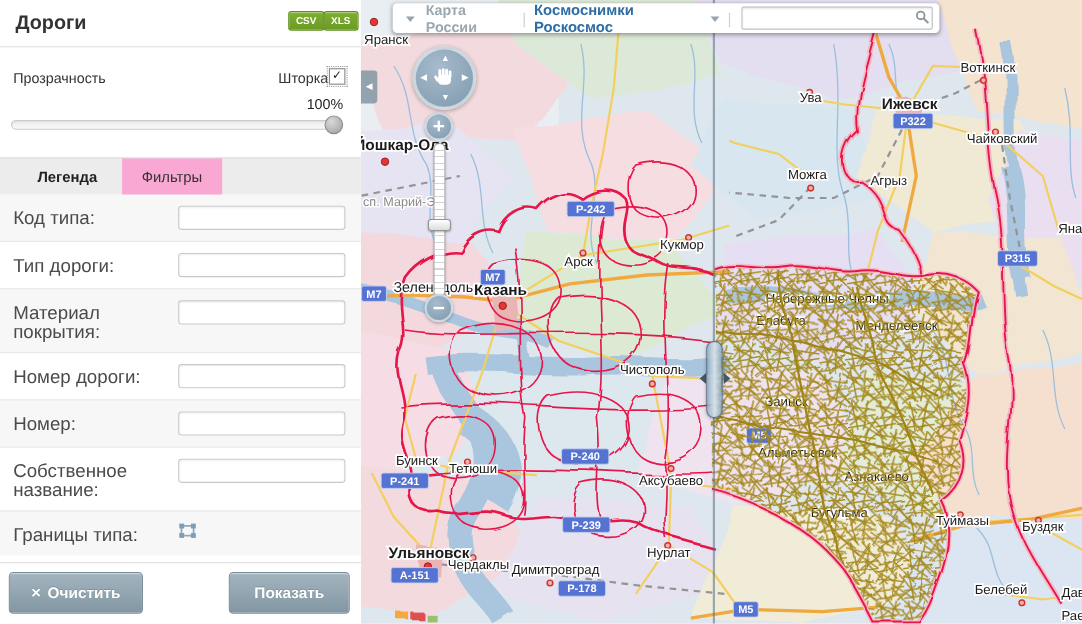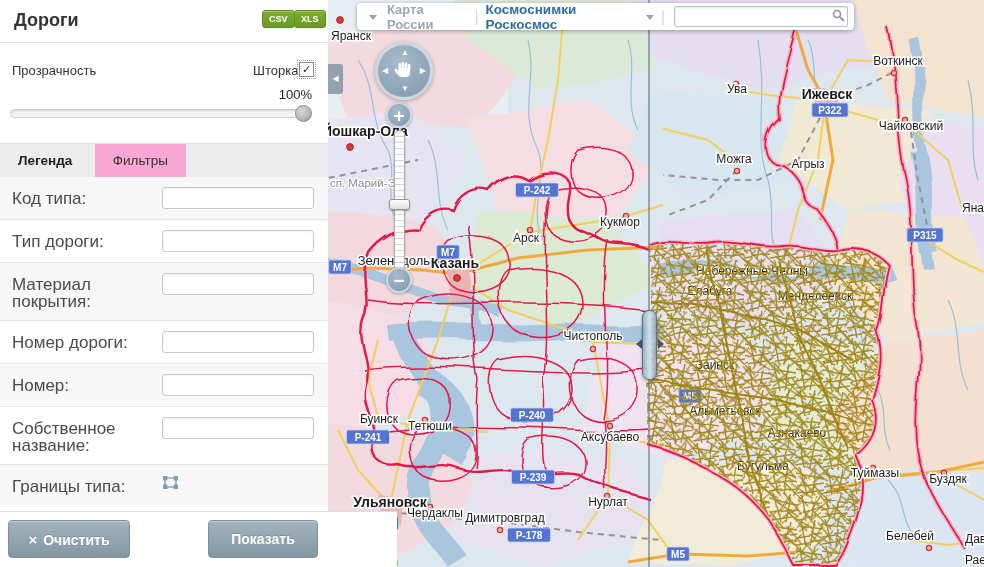--- a/index.html
+++ b/index.html
@@ -18,30 +18,30 @@
   .curtain-box{position:absolute;left:299px;top:19px;width:13px;height:13px;background:#fff;
     border:1px solid #888;font-size:11px;line-height:12px;text-align:center;color:#222;cursor:pointer;
     outline:1px dotted #999;outline-offset:1px;}
   .lbl-pct{position:absolute;right:16px;top:44px;font-size:13px;color:#222;}
   .slider-track{position:absolute;left:10px;top:66px;width:292px;height:7px;border:1px solid #ccc;
     border-radius:5px;background:linear-gradient(#eee,#f8f8f8);box-shadow:inset 0 1px 2px rgba(0,0,0,.08);cursor:pointer;}
   .slider-knob{position:absolute;left:284px;top:-5px;width:15px;height:15px;border-radius:50%;
     background:radial-gradient(circle at 35% 30%,#d9d9d9,#9e9e9e);border:1px solid #8a8a8a;cursor:pointer;}
   .tabbar{position:relative;height:33px;background:#ececec;border-top:1px solid #e0e0e0;}
   .tab{display:inline-block;height:33px;line-height:33px;padding:0 18px;font-size:13.5px;color:#222;cursor:pointer;}
-  .tab-inactive{font-weight:bold;}
+  .tab-inactive{font-weight:bold;margin-left:16px;}
   .tab-active{background:#f9a8d4;color:#333;}
   .filter-row{position:relative;display:flex;align-items:flex-start;padding:10px 10px 10px 12px;border-top:1px solid #e8e8e8;}
   .filter-row:nth-child(odd){background:#f7f7f7;}
   .filter-row:first-child{border-top:none;}
   .f-label{flex:1;font-size:17px;color:#4a4a4a;padding-top:3px;line-height:17px;max-width:150px;}
   .f-val{width:156px;}
   .f-input{width:142px;height:18px;border:1px solid #c9c9c9;border-radius:3px;background:#fff;
     box-shadow:inset 0 1px 2px rgba(0,0,0,.06);font-size:12px;padding:1px 4px;}
-  .sb-footer{position:absolute;left:0;bottom:0;width:397px;height:55px;border-top:1px solid #ddd;background:#fff;}
+  .sb-footer{position:absolute;left:0;bottom:0;width:328px;height:55px;border-top:1px solid #ddd;background:#fff;}
   .act-btn{position:absolute;top:8px;height:38px;border-radius:4px;color:#fff;font-weight:bold;font-size:14px;
     background:linear-gradient(#a3b4be,#8297a3);border:1px solid #7b909d;cursor:pointer;
     box-shadow:inset 0 1px 0 rgba(255,255,255,.35);text-shadow:0 -1px 0 rgba(0,0,0,.15);
     font-family:"Liberation Sans",sans-serif;}
   .btn-clear{left:8px;width:122px;}
   .btn-show{left:208px;width:110px;}
   .clear-x{font-size:15px;margin-right:6px;font-weight:bold;}
   
   #map{position:absolute;left:328px;top:0;width:656px;height:567px;overflow:hidden;background:#dfe7ee;cursor:default;}
   #mapsvg{position:absolute;left:0;top:0;}

